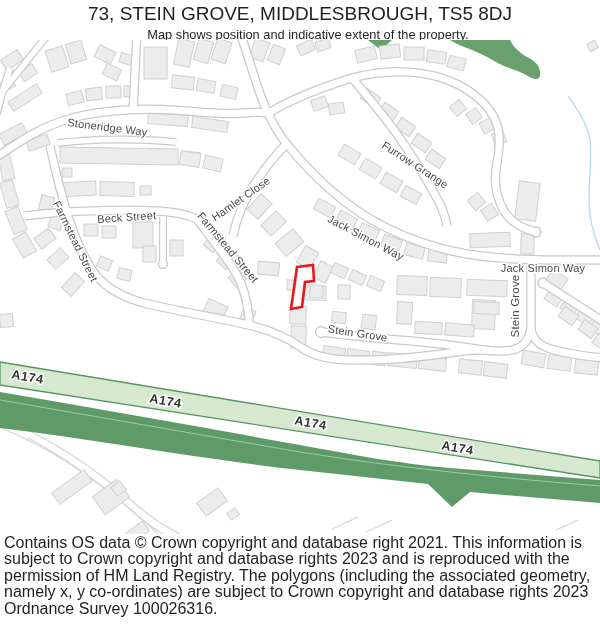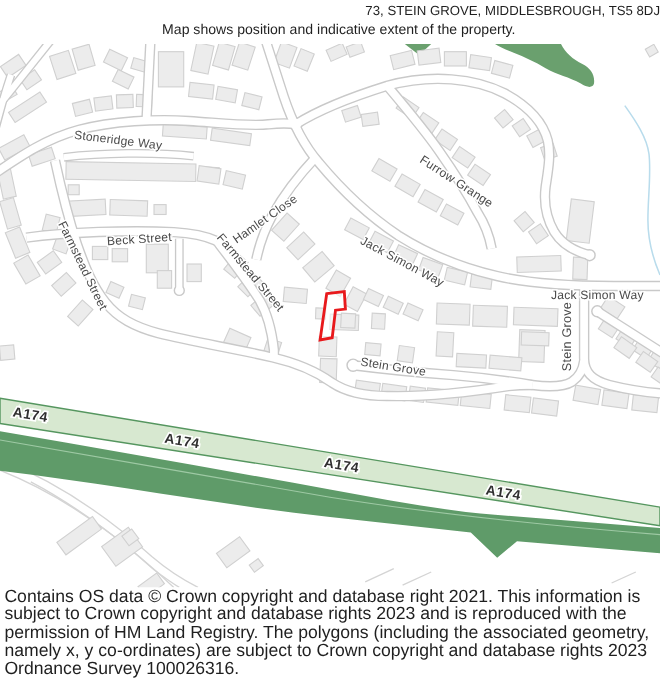--- a/index.html
+++ b/index.html
@@ -1,18 +1,18 @@
 <!DOCTYPE html>
 <html><head>
 <meta charset="utf-8">
 <style>
   html,body{margin:0;padding:0;background:#fff;}
   body{width:600px;height:625px;position:relative;font-family:"Liberation Sans",sans-serif;overflow:hidden;}
   .hdr{position:absolute;top:0;left:0;width:600px;height:40px;text-align:center;color:#1f1f1f;}
-  .hdr .l1{font-size:12px;padding-top:3px;text-align:right;}
+  .hdr .l1{font-size:19px;padding-top:3px;}
   .hdr .l2{font-size:12.8px;padding-top:2px;margin-left:16px;}
   .mapwrap{position:absolute;top:40px;left:0;width:600px;height:494px;overflow:hidden;background:#fff;}
   .ftr{position:absolute;top:535px;left:0;width:598px;color:#1f1f1f;font-size:16px;line-height:16.4px;padding-left:4px;}
   
   .bld{fill:#ececec;stroke:#d0d0d0;stroke-width:1;}
   .caseM{stroke:#c9c9c9;stroke-width:9.5;fill:none;stroke-linejoin:round;}
   .fillM{stroke:#ffffff;stroke-width:7;fill:none;stroke-linejoin:round;}
   .caseS{stroke:#c9c9c9;stroke-width:8;fill:none;stroke-linejoin:round;}
   .fillS{stroke:#ffffff;stroke-width:5.6;fill:none;stroke-linejoin:round;}
   .bulb{fill:#ffffff;stroke:#c9c9c9;stroke-width:1.3;}

